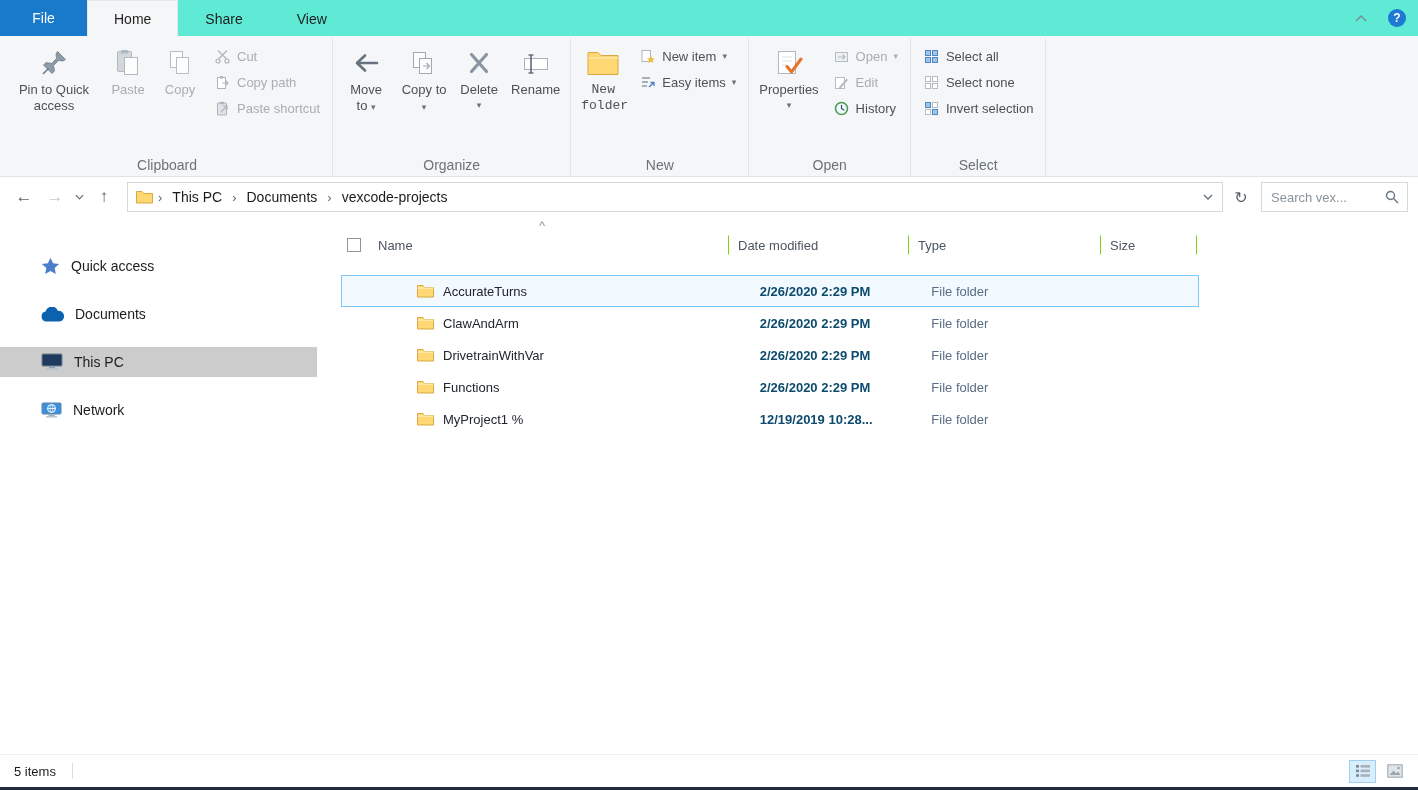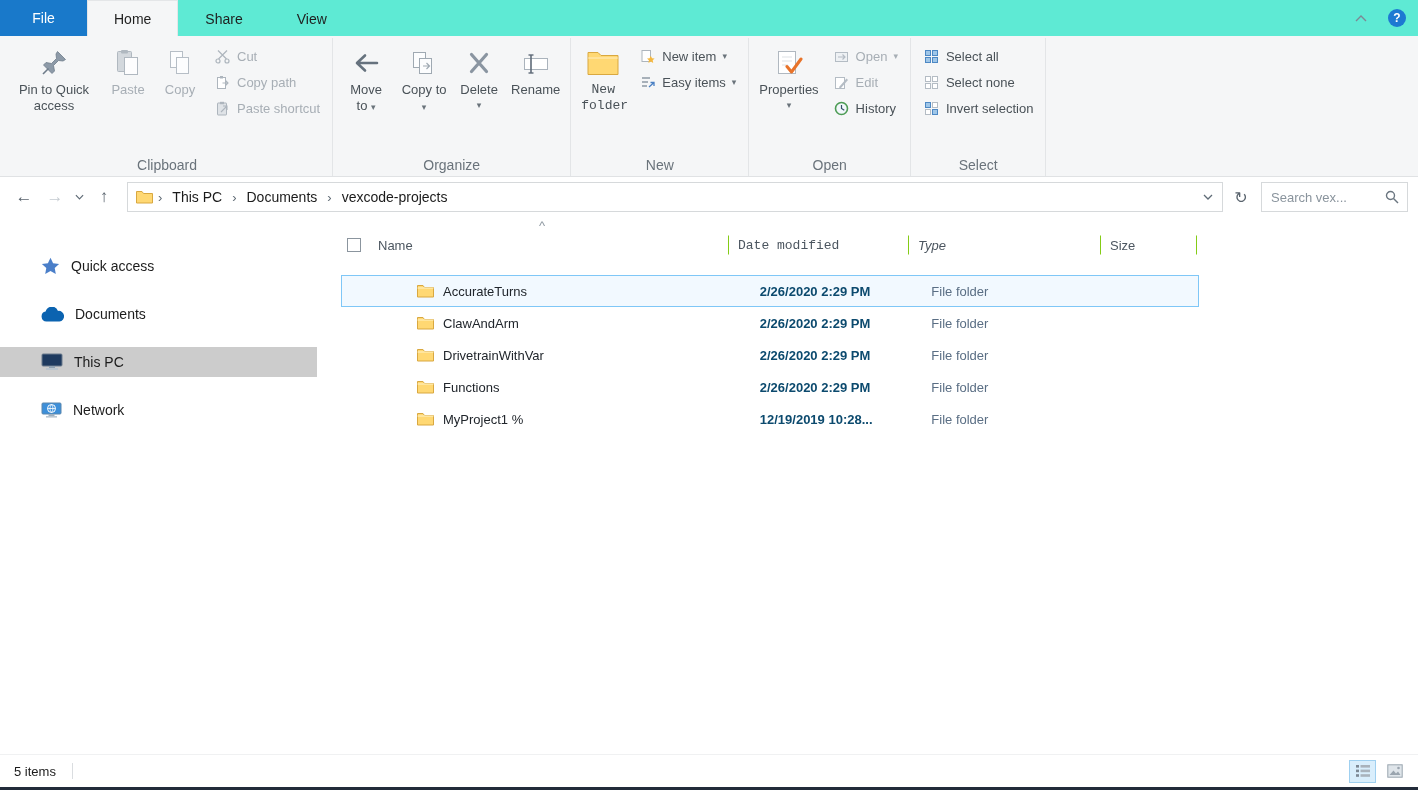--- a/index.html
+++ b/index.html
@@ -52,21 +52,21 @@
   .main { flex:1; display:flex; min-height:0; background:#fff; }
   .sidebar { width:317px; padding-top:34px; flex-shrink:0; }
   .side-item { height:30px; display:flex; align-items:center; gap:11px; padding-left:40px; font-size:14px; color:#1c1c1c; margin-bottom:18px; width:100%; text-align:left; }
   .side-item.selected { background:var(--sidebar-selected,#cccccc); }
 
   .content { flex:1; padding-top:14px; position:relative; }
   .headers { display:flex; align-items:center; height:28px; margin-left:24px; width:858px; position:relative; font-size:13px; color:#4c5660; }
   .sort-ind { position:absolute; top:-13px; left:198px; color:#8f99a2; font-size:13px; }
   .hcell { display:flex; align-items:center; height:20px; padding-left:8px; border-right:1px solid #84cc16; color:#4c5660; }
   .h-cb { width:28px; border-right:none; padding-left:6px; }
-  .h-name { width:360px; } .h-date { width:180px;font-family:Liberation Mono, monospace; } .h-type { width:192px;font-style:italic; } .h-size { width:96px; }
+  .h-name { width:360px; } .h-date { width:180px; } .h-type { width:192px; } .h-size { width:96px; }
   .checkbox { width:14px; height:14px; border:1px solid #8b959e; background:#fff; }
 
   .rows { margin-left:24px; margin-top:16px; width:858px; }
   .row { display:flex; align-items:center; height:32px; border:1px solid transparent; font-size:13px; width:100%; text-align:left;padding-left:40px; }
   .row.selected { border-color:var(--selection-border,#7fc7f7); background:var(--selection-bg,#f2f9ff); }
   .cell { padding-left:8px; }
   .c-cb { width:28px; }
   .c-name { width:360px; display:flex; align-items:center; gap:9px; color:#21262c; }
   .c-date { width:180px; color:#0c4a6e;font-weight:bold; }
   .c-type { width:192px; color:#5a6e84; }

